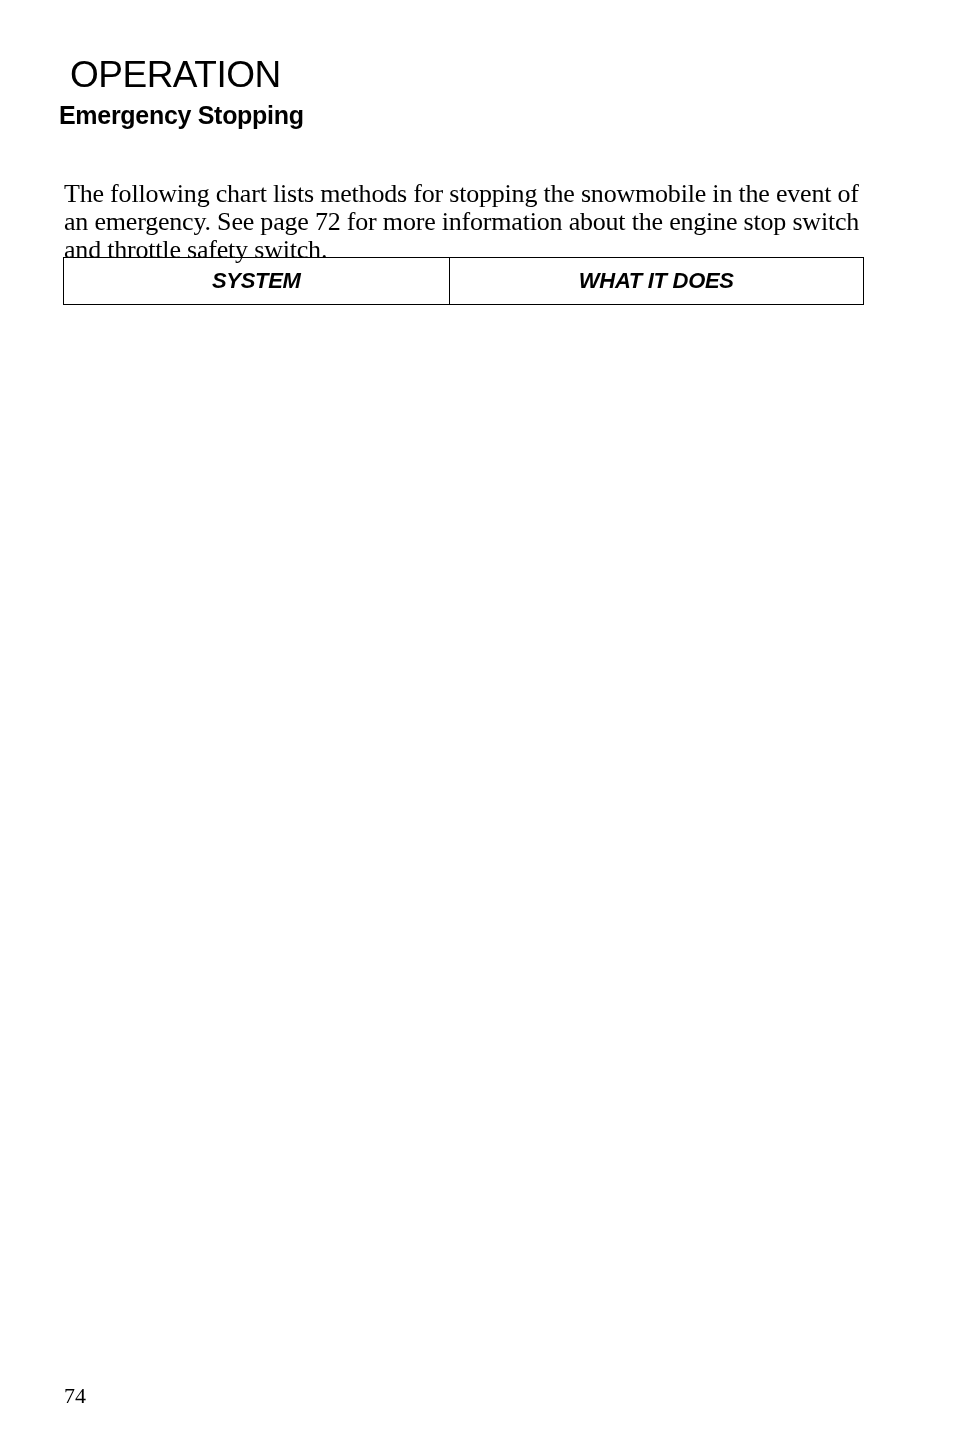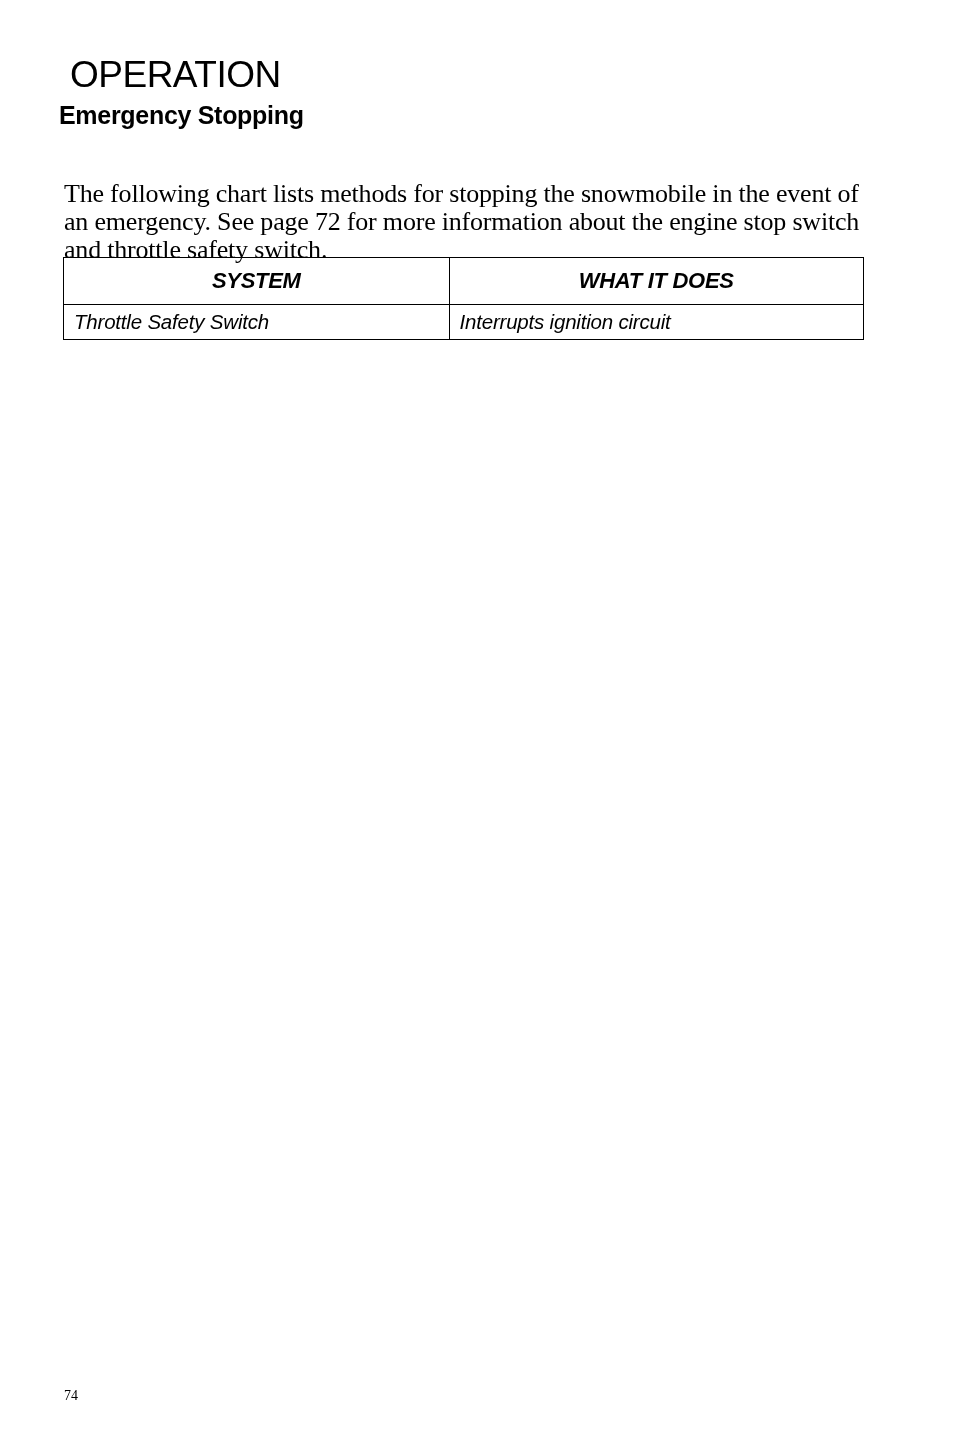--- a/index.html
+++ b/index.html
@@ -73,21 +73,21 @@
       line-height: 22px;
       letter-spacing: -0.2px;
     }
     table.stop-table col.c1 { width: 386px; }
     table.stop-table col.c2 { width: 415px; }
     .page-number {
       position: absolute;
       left: 64px;
       top: 1384px;
       font-family: "Liberation Serif", serif;
-      font-size: 14px;
+      font-size: 22px;
       line-height: 24px;
     }
   </style>
 </head>
 <body>
 
 <div class="page-section">OPERATION</div>
 <div class="page-title">Emergency Stopping</div>
 
 <p class="intro">The following chart lists methods for stopping the snowmobile in the event of an emergency. See page 72 for more information about the engine stop switch and throttle safety switch.</p>
@@ -97,20 +97,16 @@
     <col class="c1">
     <col class="c2">
   </colgroup>
   <thead>
     <tr>
       <th>SYSTEM</th>
       <th>WHAT IT DOES</th>
     </tr>
   </thead>
   <tbody>
-    <tr>
-      <td>Throttle Safety Switch</td>
-      <td>Interrupts ignition circuit</td>
-    </tr>
   </tbody>
 </table>
 
 <div class="page-number">74</div>
 
 </body></html>

